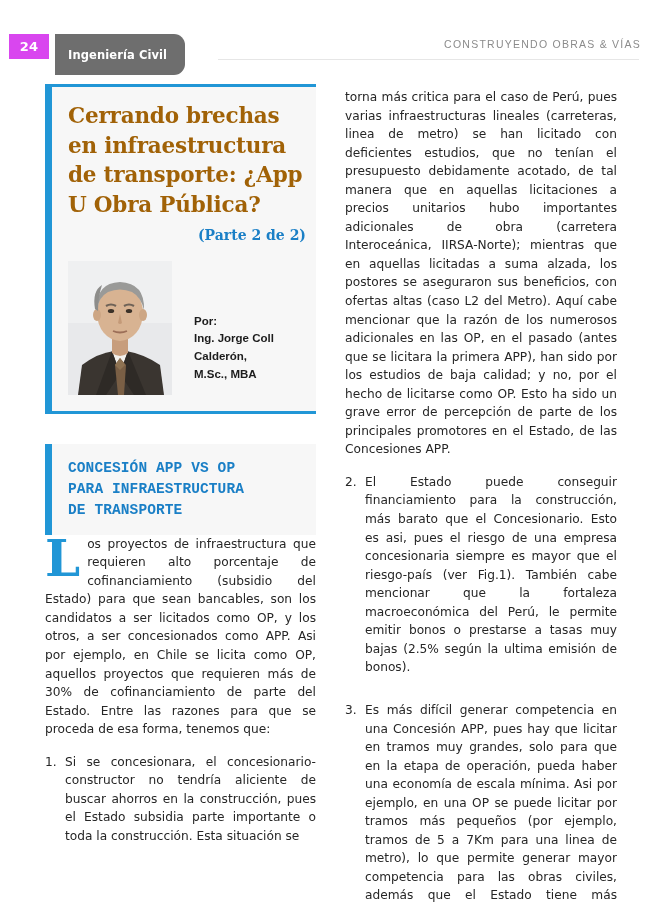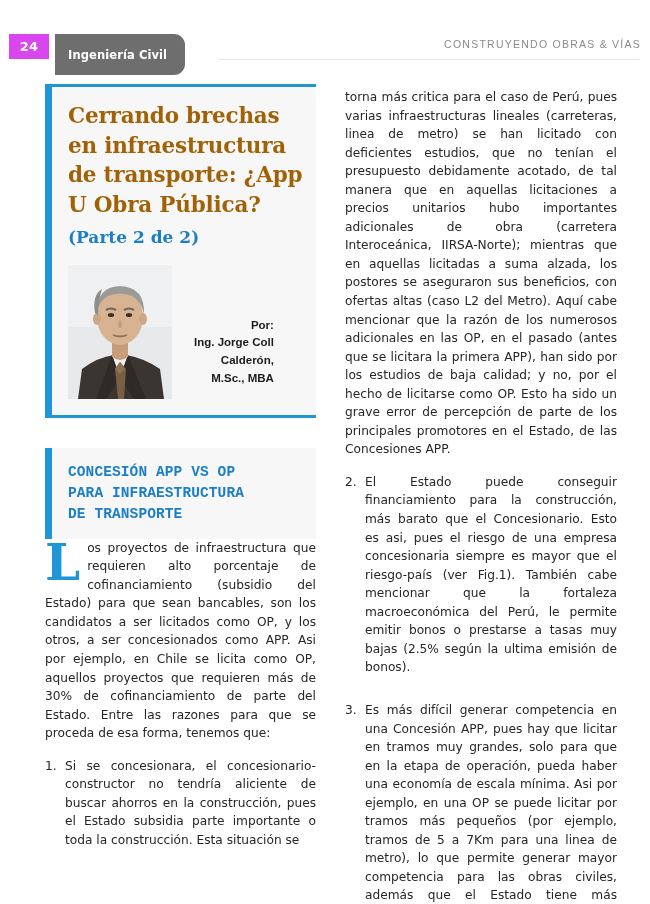--- a/index.html
+++ b/index.html
@@ -103,22 +103,23 @@
     font-weight: bold;
     font-size: 21.5px;
     line-height: 1.38;
     letter-spacing: -0.2px;
     margin: 0;
   }
   .article-subtitle {
     color: #1a7fc6;
     font-family: "DejaVu Serif", serif;
     font-weight: bold;
-    font-size: 17px;
+    font-size: 14px;
     margin: 7px 0 0 0;
+    text-align: right;
   }
   .author-block {
     display: flex;
     align-items: flex-start;
     margin-top: 18px;
     padding-bottom: 6px;
   }
   .author-photo {
     width: 104px;
     height: 134px;
@@ -130,21 +131,21 @@
   .author-photo svg { display: block; }
   .author-meta {
     margin-left: 22px;
     padding-top: 52px;
     font-family: "Liberation Sans", sans-serif;
     font-size: 11.5px;
     font-weight: bold;
     color: #1c1c1c;
     line-height: 1.55;
   }
-  .author-meta div { white-space: nowrap; text-align: right; }
+  .author-meta div { white-space: nowrap; }
 
   
   .section-heading {
     margin-top: 30px;
     background: #f7f7f7;
     border-left: 7px solid #2196d6;
     padding: 14px 10px 14px 16px;
     box-sizing: border-box;
     width: 271px;
   }

